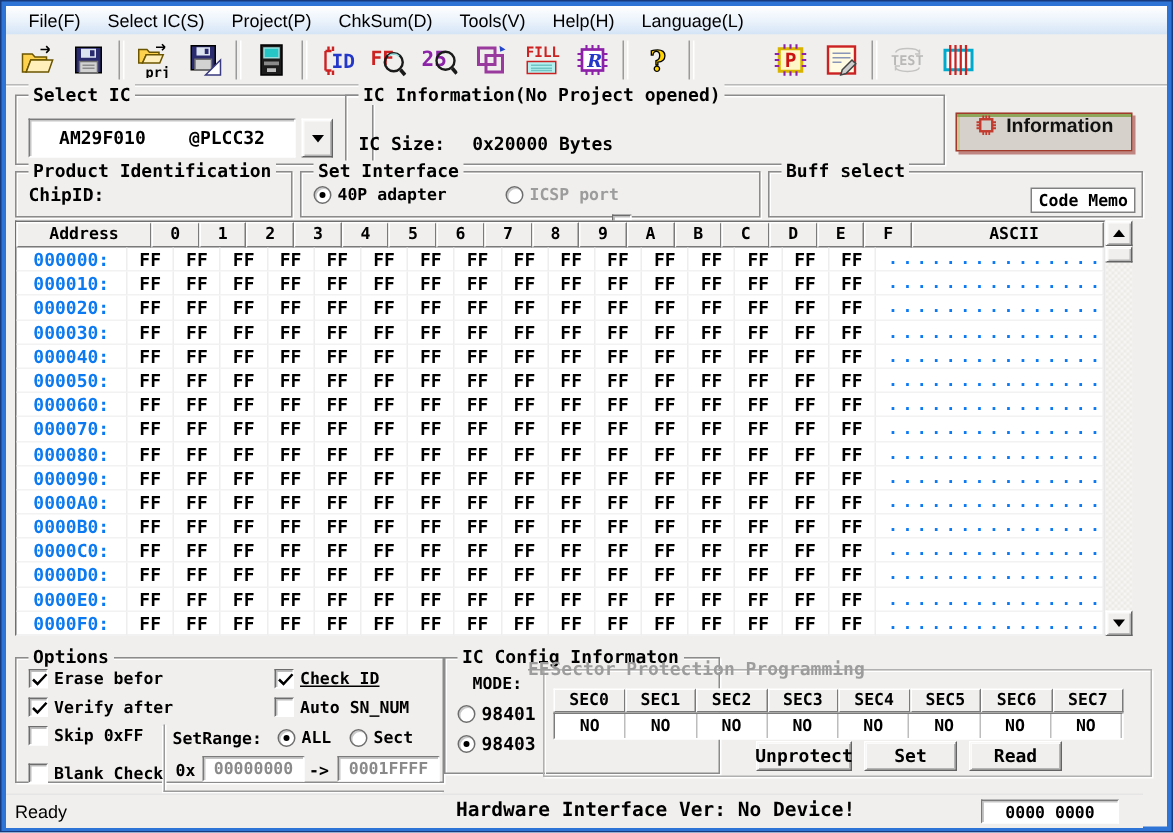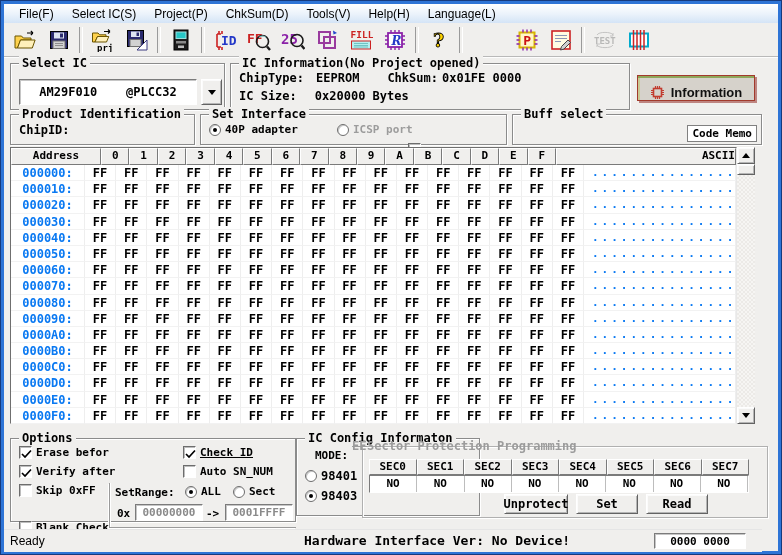--- a/index.html
+++ b/index.html
@@ -34,31 +34,31 @@
   .cb .mark{position:absolute;left:0px;top:0px;}
   .rad{position:relative;width:12px;height:12px;flex:none;background:#fff;border:1px solid #6d6d6d;border-radius:50%;box-shadow:inset 1px 1px 0 #c9c9c9;box-sizing:border-box;}
   .rad .mark{position:absolute;left:3px;top:3px;width:4px;height:4px;border-radius:50%;background:#000;}
   
   .combo-field{position:absolute;left:8px;top:15px;width:178px;height:26px;display:flex;align-items:center;justify-content:center;}
   .combo-btn{position:absolute;left:190px;top:15px;width:21px;height:26px;display:flex;align-items:center;justify-content:center;}
   .tri-dn{width:0;height:0;border-left:4px solid transparent;border-right:4px solid transparent;border-top:5px solid #000;}
   
   .infobtn{position:absolute;left:637px;top:75px;width:118px;height:26px;background:#d6d2cb;
     border:1px solid #a23a2c;box-shadow:inset 0 2px 0 rgba(130,160,70,.85), inset 2px 0 0 rgba(190,190,90,.5), 2px 2px 0 rgba(150,45,40,.55);
-    display:flex;align-items:flex-end;justify-content:center;gap:6px;box-sizing:border-box;}
+    display:flex;align-items:flex-start;justify-content:center;gap:6px;box-sizing:border-box;}
   .infobtn .lbl{font-family:"Liberation Sans",sans-serif;font-weight:bold;font-size:13px;color:#111;}
   
   .bufftab{position:absolute;right:4px;top:10px;height:17px;padding:1px 4px 0 4px;background:#fff;border:1px solid #808080;box-sizing:border-box;}
   
   .hex{position:absolute;left:10px;top:147px;width:727px;height:277px;background:#fff;
     border:1px solid;border-color:#6f6f6f #e8e8e8 #e8e8e8 #6f6f6f;box-sizing:border-box;}
   .hexhead{display:flex;height:17px;}
   .hh{box-sizing:border-box;background:#f0efed;border:1px solid;border-color:#fff #7a7a7a #7a7a7a #fff;
     font-family:"DejaVu Sans Mono",monospace;font-weight:bold;font-size:11px;text-align:center;line-height:14px;}
-  .hh-addr{width:90px;} .hh-byte{flex:1;} .hh-ascii{width:180px;text-align:right;padding-left:8px;}
+  .hh-addr{width:90px;} .hh-byte{flex:1;} .hh-ascii{width:128px;text-align:center;padding-left:8px;}
   .hexrow{display:flex;height:16.2px;}
   .hc{box-sizing:border-box;border-right:1px solid #eeeeee;border-bottom:1px solid #f2f2f2;
     font-family:"DejaVu Sans Mono",monospace;font-weight:bold;font-size:12px;line-height:16px;text-align:center;}
   .hc-addr{width:74px;color:#0a79f2;}
   .hc-byte{flex:1;color:#000;}
   .hc-ascii{width:152px;color:#0a79f2;text-align:left;padding-left:8px;letter-spacing:3px;font-size:11px;}
   
   .sb{position:absolute;left:737px;top:147px;width:18px;height:277px;background:#f6f5f3;
     background-image:linear-gradient(45deg,#eceae7 25%,transparent 25%,transparent 75%,#eceae7 75%),linear-gradient(45deg,#eceae7 25%,transparent 25%,transparent 75%,#eceae7 75%);
     background-size:4px 4px;background-position:0 0,2px 2px;}
@@ -220,38 +220,32 @@
           </svg></span>
       </div>
       <div class="tbtn">
         <span><svg width="24" height="24" viewBox="0 0 24 24">
             <rect x="3" y="5.5" width="18" height="13" fill="#fff" stroke="#00aacc" stroke-width="2"></rect>
             <path d="M6.5 2v20M10 2v20M13.5 2v20M17 2v20" stroke="#cc2222" stroke-width="1.5"></path>
           </svg></span>
       </div>
     </div>
 
-  <div class="group" style="left:10px;top:63px;width:215px;height:47px;">
+  <div class="group" style="left:10px;top:63px;width:239px;height:47px;">
     <span class="gtitle t">Select IC</span>
     <div class="combo-field sunken">
       <span class="t">AM29F010    @PLCC32</span>
     </div>
     <div class="combo-btn raised">
       <span class="tri-dn"></span>
     </div>
   </div>
 
   <div class="group" style="left:230px;top:63px;width:400px;height:47px;">
     <span class="gtitle t">IC Information(No Project opened)</span>
-    <span class="ctl" style="left:8px;top:7px;">
-      <span class="t">ChipType:</span>
-      <span class="t" style="margin-left:8px;">EEPROM</span>
-      <span class="t" style="margin-left:24px;">ChkSum:</span>
-      <span class="t">0x01FE 0000</span>
-    </span>
     <span class="ctl" style="left:8px;top:25px;">
       <span class="t">IC Size:</span>
       <span class="t" style="margin-left:14px;">0x20000 Bytes</span>
     </span>
   </div>
 
   <div class="infobtn">
     <span style="width:15px;height:15px;"><svg width="15" height="15" viewBox="0 0 15 15">
           <rect x="3.5" y="3.5" width="8" height="8" fill="none" stroke="#c23b2e" stroke-width="1.6"></rect>
           <path d="M5.5 1v2M7.5 1v2M9.5 1v2M5.5 12v2M7.5 12v2M9.5 12v2M1 5.5h2M1 7.5h2M1 9.5h2M12 5.5h2M12 7.5h2M12 9.5h2" stroke="#c23b2e" stroke-width="1.2"></path>
@@ -670,21 +664,21 @@
       <span class="t s11">Verify after</span>
     </label>
     <label class="ctl" style="left:172px;top:26px;">
       <span class="cb"></span>
       <span class="t s11">Auto SN_NUM</span>
     </label>
     <label class="ctl" style="left:8px;top:45px;">
       <span class="cb"></span>
       <span class="t s11">Skip 0xFF</span>
     </label>
-    <label class="ctl" style="left:8px;top:82px;text-decoration:underline;">
+    <label class="ctl" style="left:8px;top:70px;">
       <span class="cb"></span>
       <span class="t s11">Blank Check</span>
     </label>
     <span class="ctl t s11" style="left:104px;top:47px;">SetRange:</span>
     <label class="ctl" style="left:174px;top:46px;">
       <span class="rad">
           <span class="mark"></span>
         </span>
       <span class="t s11">ALL</span>
     </label>

